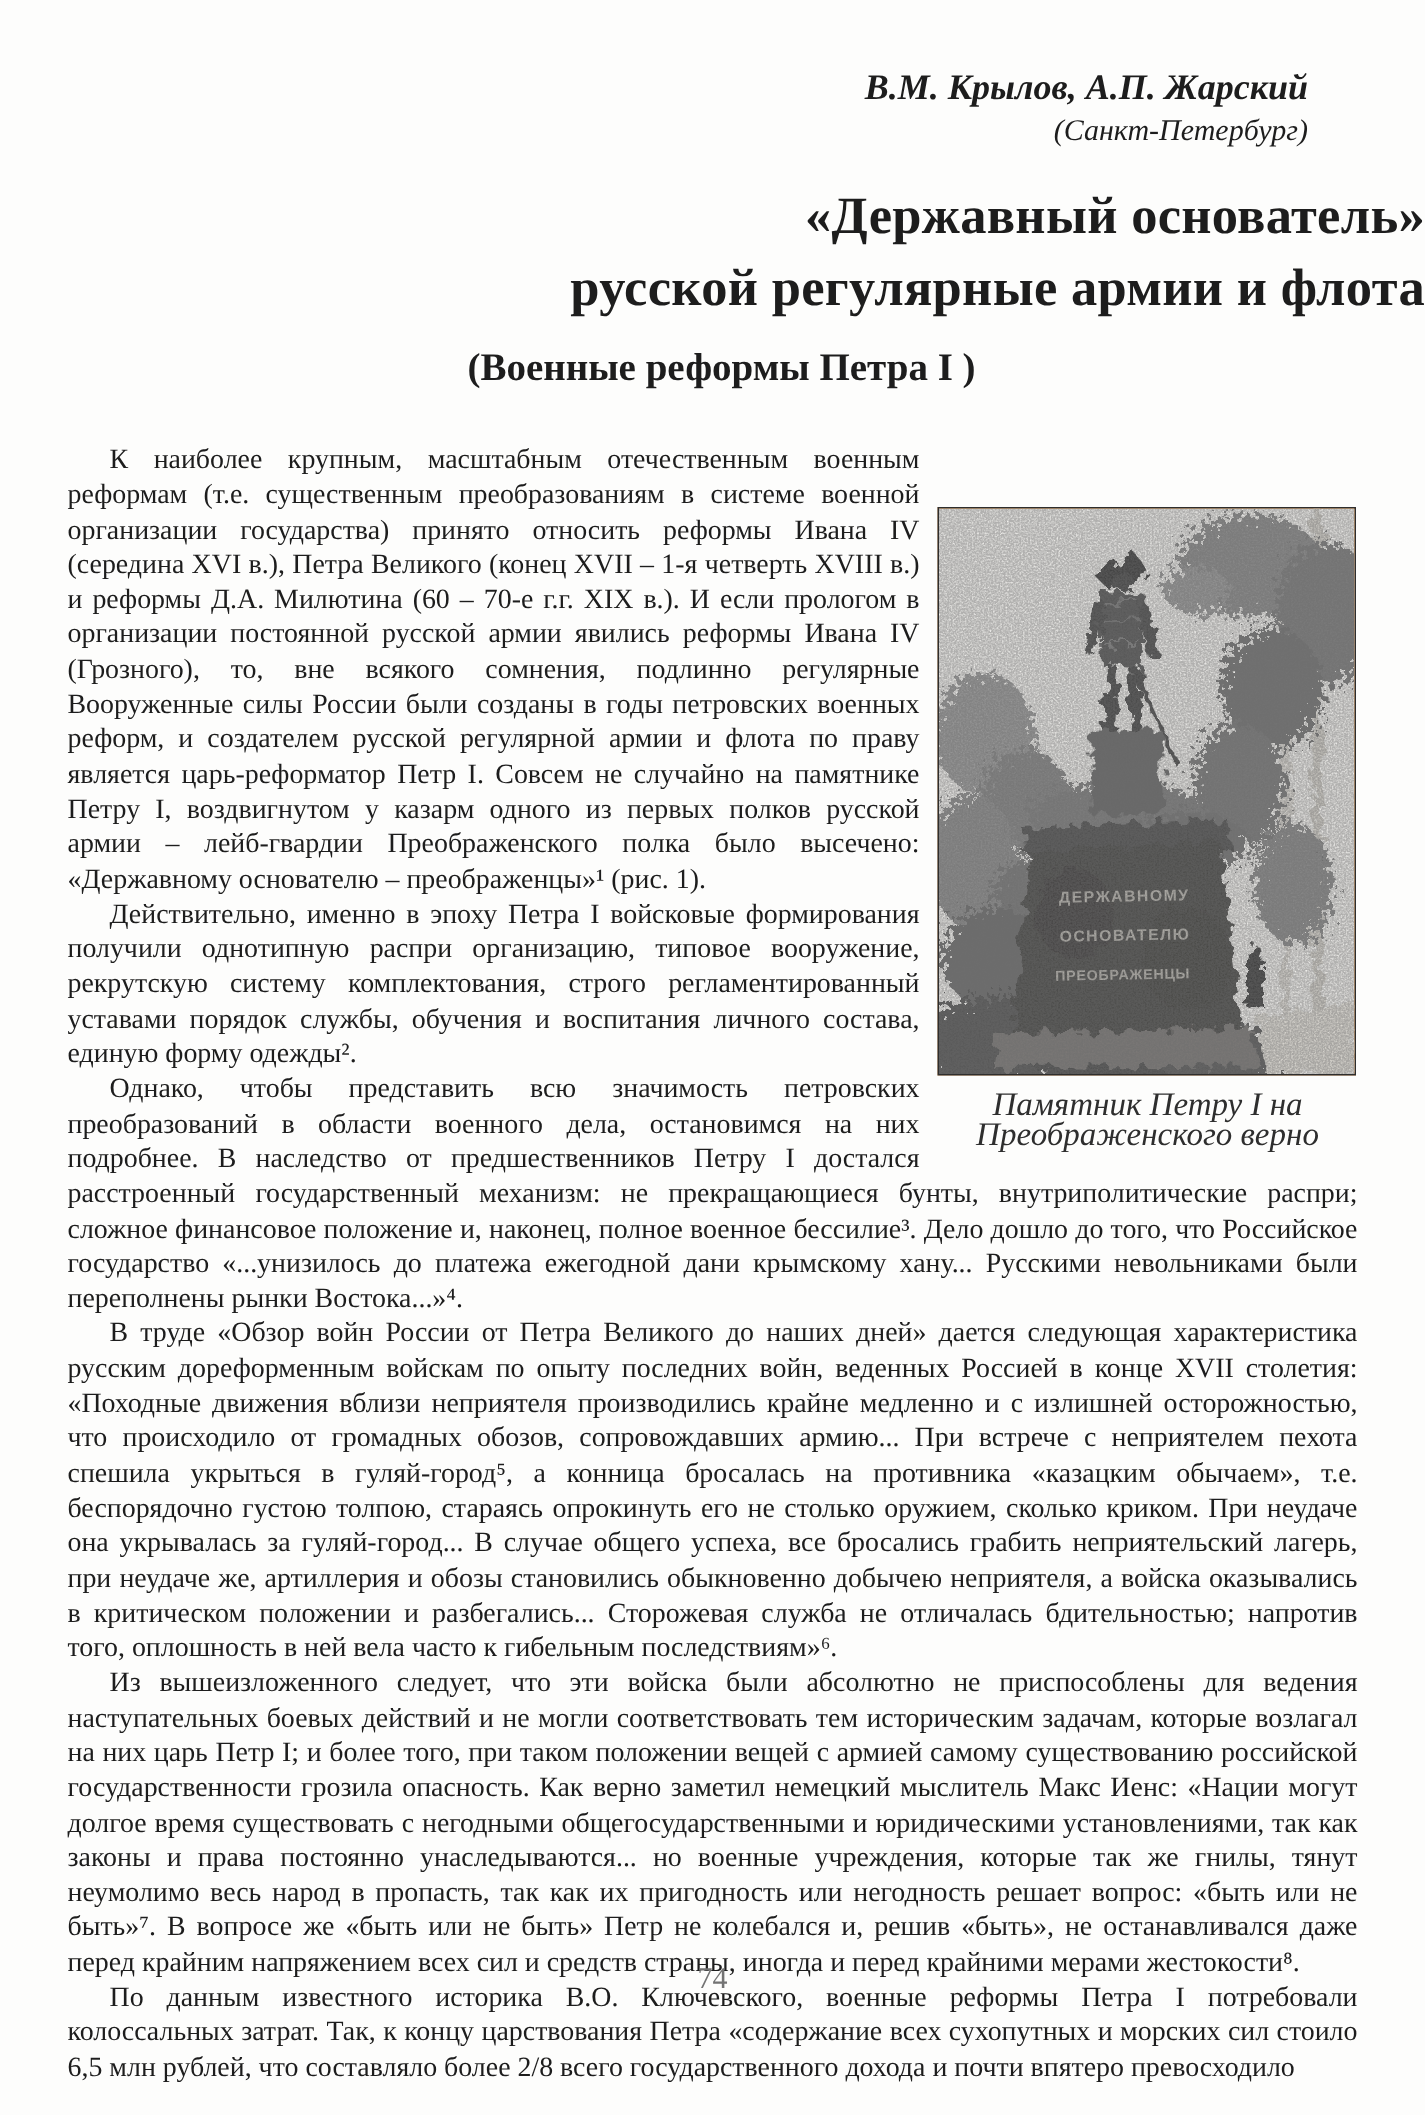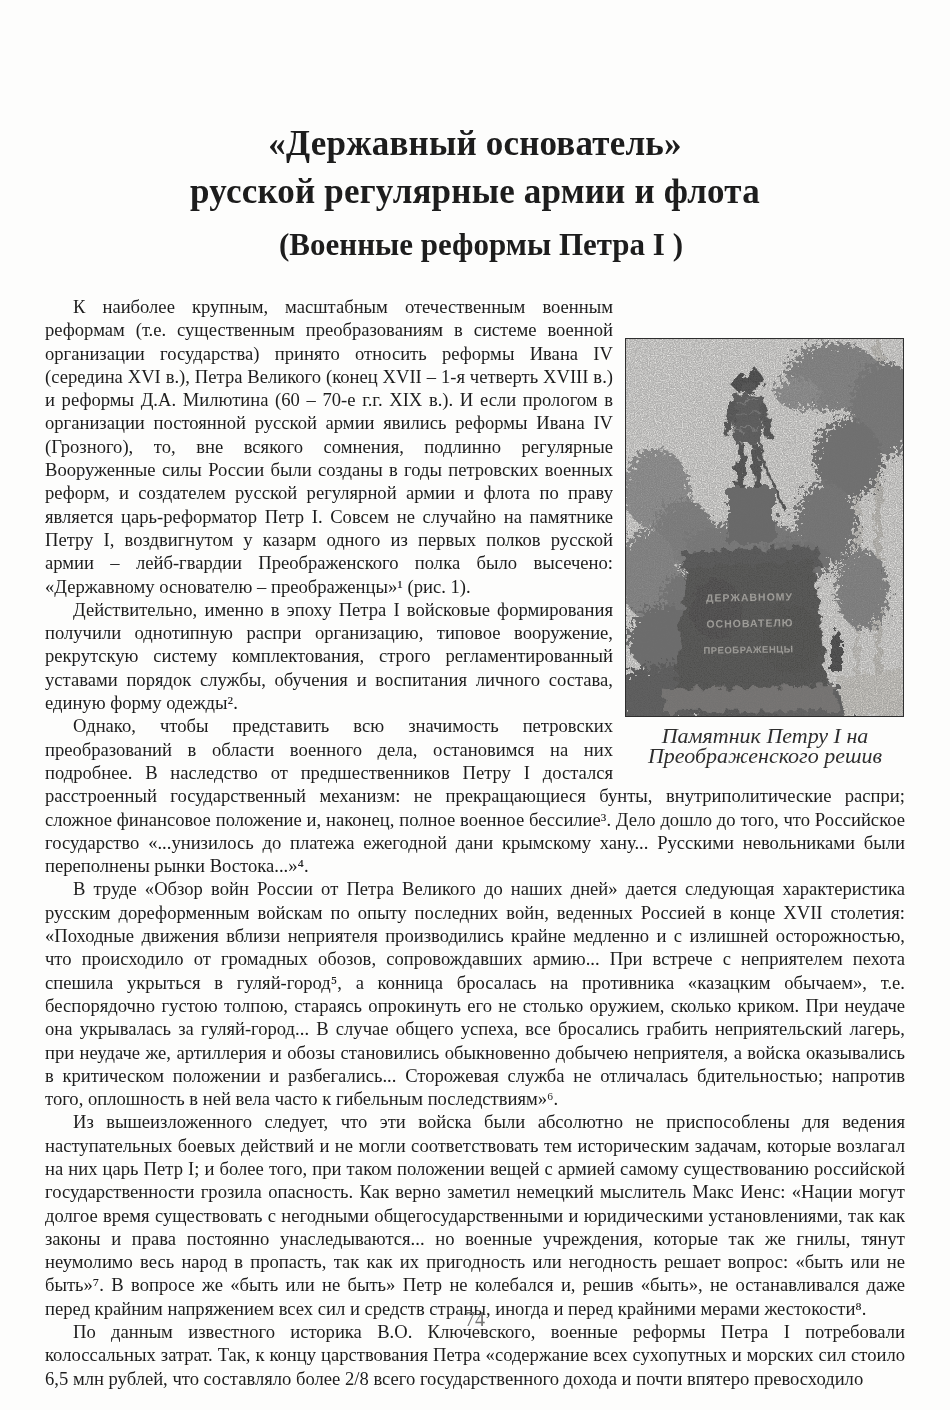--- a/index.html
+++ b/index.html
@@ -19,30 +19,30 @@
   .byline-authors {
     font-weight:bold; font-style:italic;
     font-size:24px; line-height:30px;
   }
   .byline-location {
     font-style:italic;
     font-size:20px; line-height:26px;
   }
   .title {
     position:absolute; top:120px; left:0; right:0;
-    text-align:center;
+    text-align:right;
     font-weight:bold;
     font-size:35px; line-height:48px;
     letter-spacing:.2px;
   }
   .subtitle {
     position:absolute; top:228px; left:12px; right:0;
     text-align:center;
     font-weight:bold;
-    font-size:31px; line-height:34px;
+    font-size:26px; line-height:34px;
   }
   .body {
     position:absolute; top:295px; left:45px;
     width:860px;
     text-align:justify;
     font-size:18.6px; line-height:23.3px;
   }
   .para { margin:0; text-indent:28px; }
   .figure {
     float:right;
@@ -67,20 +67,24 @@
     position:absolute; top:1308px; left:0; right:0;
     text-align:center;
     font-size:20px; color:#737373;
   }
 </style>
 </head>
 <body>
 
 <div class="page">
 
+  <div class="byline">
+    <div class="byline-authors">В.М. Крылов, А.П. Жарский</div>
+    <div class="byline-location">(Санкт-Петербург)</div>
+  </div>
 
   <h1 class="title" style="margin:0;">
     <span>«Державный основатель»</span><br>
     <span>русской регулярные армии и флота</span>
   </h1>
 
   <h2 class="subtitle" style="margin:0;">(Военные реформы Петра I )</h2>
 
   <div class="body">
 
@@ -170,21 +174,21 @@
             <rect x="204" y="300" width="12" height="32" fill="#3d3d3d"></rect>
           </g>
 
           <path d="M212,340 L277,330 L277,377 L218,377 Z" fill="#e4e1da" filter="url(#rough)"></path>
 
           <rect x="0" y="0" width="277" height="377" filter="url(#grain)" opacity="0.5"></rect>
         </svg>
       </div>
       <div class="fig-caption">
         <div>Памятник Петру I на</div>
-        <div>Преображенского решив</div>
+        <div>Преображенского верно</div>
       </div>
     </aside>
 
     <p class="para">К наиболее крупным, масштабным отечественным военным реформам (т.е. существенным преобразованиям в системе военной организации государства) принято относить реформы Ивана IV (середина XVI в.), Петра Великого (конец XVII – 1-я четверть XVIII в.) и реформы Д.А. Милютина (60 – 70-е г.г. XIX в.). И если прологом в организации постоянной русской армии явились реформы Ивана IV (Грозного), то, вне всякого сомнения, подлинно регулярные Вооруженные силы России были созданы в годы петровских военных реформ, и создателем русской регулярной армии и флота по праву является царь-реформатор Петр I. Совсем не случайно на памятнике Петру I, воздвигнутом у казарм одного из первых полков русской армии – лейб-гвардии Преображенского полка было высечено: «Державному основателю – преображенцы»¹ (рис. 1).</p>
     <p class="para">Действительно, именно в эпоху Петра I войсковые формирования получили однотипную распри организацию, типовое вооружение, рекрутскую систему комплектования, строго регламентированный уставами порядок службы, обучения и воспитания личного состава, единую форму одежды².</p>
     <p class="para">Однако, чтобы представить всю значимость петровских преобразований в области военного дела, остановимся на них подробнее. В наследство от предшественников Петру I достался расстроенный государственный механизм: не прекращающиеся бунты, внутриполитические распри; сложное финансовое положение и, наконец, полное военное бессилие³. Дело дошло до того, что Российское государство «...унизилось до платежа ежегодной дани крымскому хану... Русскими невольниками были переполнены рынки Востока...»⁴.</p>
     <p class="para">В труде «Обзор войн России от Петра Великого до наших дней» дается следующая характеристика русским дореформенным войскам по опыту последних войн, веденных Россией в конце XVII столетия: «Походные движения вблизи неприятеля производились крайне медленно и с излишней осторожностью, что происходило от громадных обозов, сопровождавших армию... При встрече с неприятелем пехота спешила укрыться в гуляй-город⁵, а конница бросалась на противника «казацким обычаем», т.е. беспорядочно густою толпою, стараясь опрокинуть его не столько оружием, сколько криком. При неудаче она укрывалась за гуляй-город... В случае общего успеха, все бросались грабить неприятельский лагерь, при неудаче же, артиллерия и обозы становились обыкновенно добычею неприятеля, а войска оказывались в критическом положении и разбегались... Сторожевая служба не отличалась бдительностью; напротив того, оплошность в ней вела часто к гибельным последствиям»⁶.</p>
     <p class="para">Из вышеизложенного следует, что эти войска были абсолютно не приспособлены для ведения наступательных боевых действий и не могли соответствовать тем историческим задачам, которые возлагал на них царь Петр I; и более того, при таком положении вещей с армией самому существованию российской государственности грозила опасность. Как верно заметил немецкий мыслитель Макс Иенс: «Нации могут долгое время существовать с негодными общегосударственными и юридическими установлениями, так как законы и права постоянно унаследываются... но военные учреждения, которые так же гнилы, тянут неумолимо весь народ в пропасть, так как их пригодность или негодность решает вопрос: «быть или не быть»⁷. В вопросе же «быть или не быть» Петр не колебался и, решив «быть», не останавливался даже перед крайним напряжением всех сил и средств страны, иногда и перед крайними мерами жестокости⁸.</p>
     <p class="para">По данным известного историка В.О. Ключевского, военные реформы Петра I потребовали колоссальных затрат. Так, к концу царствования Петра «содержание всех сухопутных и морских сил стоило 6,5 млн рублей, что составляло более 2/8 всего государственного дохода и почти впятеро превосходило</p>
   </div>

